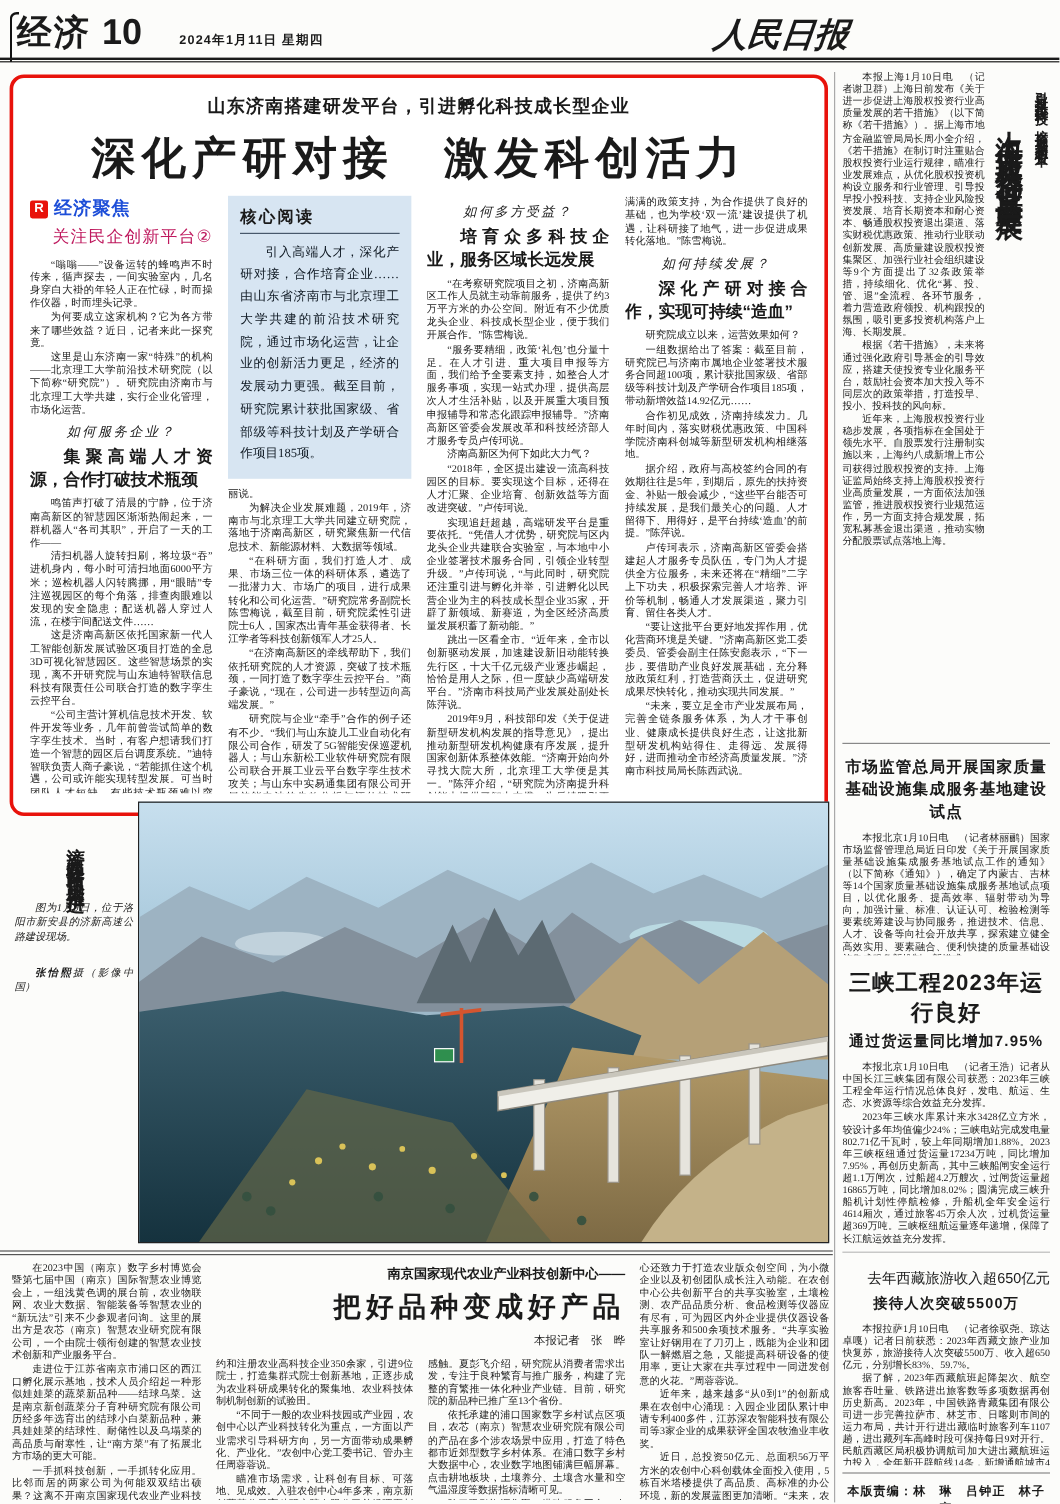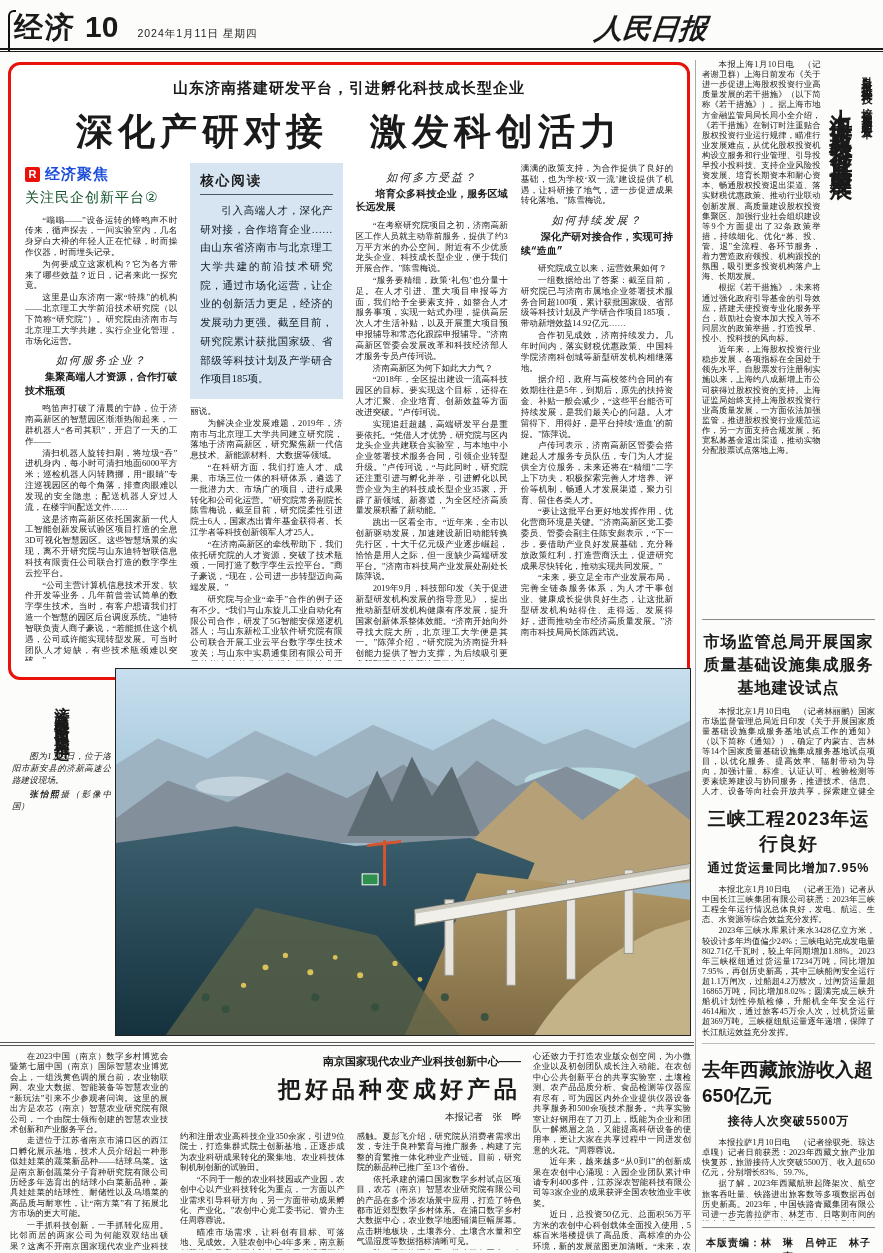--- a/index.html
+++ b/index.html
@@ -8,69 +8,69 @@
     background:#fcfcfa;color:#1a1a1a;
     font-family:"Liberation Serif","DejaVu Serif",serif;
   }
   .sans{font-family:"Liberation Sans","DejaVu Sans",sans-serif;}
   
   .masthead{position:absolute;left:0;top:0;width:721px;height:50px;}
   .mh-left{position:absolute;left:14px;top:8px;display:flex;align-items:baseline;gap:9px;}
   .mh-corner{position:absolute;left:8px;top:10px;width:6px;height:40px;border-left:2px solid #111;border-top:2px solid #111;border-top-left-radius:6px;}
   .mh-section{font-size:29px;font-weight:900;letter-spacing:2px;}
   .mh-page{font-size:30px;font-weight:900;}
-  .mh-date{font-size:10.5px;font-weight:normal;margin-left:10px;letter-spacing:1px;}
+  .mh-date{font-size:10.5px;font-weight:bold;margin-left:22px;letter-spacing:1px;}
   .paper-logo{position:absolute;right:14px;top:10px;font-size:28px;font-weight:900;font-style:italic;transform:skewX(-6deg);font-family:"DejaVu Serif",serif;}
   .mh-rule{position:absolute;left:0;top:48px;width:883px;height:4px;border-top:2px solid #1a1a1a;border-bottom:1px solid #1a1a1a;box-sizing:border-box;}
   
   .lead-box{position:absolute;left:8px;top:62px;width:682px;height:618px;border:3px solid #e8120b;border-radius:12px;box-sizing:border-box;padding:6px 14px;overflow:hidden;background:#fff;}
   .lead-kicker{text-align:center;font-weight:bold;font-size:15px;margin-top:8px;letter-spacing:1px;}
   .lead-title{text-align:center;font-size:37px;font-weight:900;letter-spacing:5px;margin:9px 0 6px;}
   .lead-byline{text-align:center;font-size:10.5px;margin-bottom:10px;}
   .lead-cols{display:flex;gap:13px;height:498px;overflow:hidden;}
   .lcol{flex:1;min-width:0;font-size:8.6px;line-height:1.26;text-align:justify;overflow:hidden;}
   .para{margin:0 0 1px 0;text-indent:2em;}
   .para.cont{text-indent:0;}
   .sec-head{margin:8px 0 5px;}
   .sec-q{text-align:center;font-style:italic;font-size:11px;letter-spacing:2px;margin-bottom:3px;font-family:"Liberation Serif",serif;}
-  .sec-t{font-size:10px;font-weight:bold;line-height:1.35;text-indent:2em;font-family:Liberation Mono, monospace;}
+  .sec-t{font-size:14px;font-weight:bold;line-height:1.35;text-indent:2em;font-family:Liberation Sans, sans-serif;}
   .badge-wrap{margin:2px 0 8px;}
   .badge-line1{display:flex;align-items:center;gap:5px;}
   .badge-logo{width:15px;height:15px;border-radius:2px;background:#e8120b;color:#fff;font:bold 11px/15px "Liberation Sans",sans-serif;text-align:center;}
   .badge-series{color:#1d4ed8;font-weight:900;font-size:15px;letter-spacing:1px;}
-  .badge-topic{color:#14532d;font-size:14px;letter-spacing:1px;text-align:left;margin-top:5px;}
+  .badge-topic{color:#be185d;font-size:14px;letter-spacing:1px;text-align:right;margin-top:5px;}
   .core-box{background:#d7e5f2;padding:9px 10px 10px;margin:0 0 7px;}
   .core-title{font-size:13.5px;font-weight:900;letter-spacing:2px;border-bottom:1.5px solid #47586b;padding-bottom:5px;margin-bottom:7px;}
   .core-text{font-size:10.5px;line-height:1.78;text-indent:2em;text-align:justify;color:#0e1822;}
   
   .v-rule{position:absolute;left:695px;top:60px;height:1192px;border-left:1px solid #a9a9a9;}
   .right-col{position:absolute;left:702px;top:60px;width:173px;}
   .rc-body{font-size:8.3px;line-height:1.22;text-align:justify;}
   .sh-art{display:flex;height:552px;overflow:hidden;}
   .sh-body{flex:1;min-width:0;overflow:hidden;padding-right:3px;}
   .sh-title{writing-mode:vertical-rl;font-weight:900;font-size:23px;letter-spacing:5px;margin:30px 1px 0 3px;}
   .sh-kicker{writing-mode:vertical-rl;font-size:11px;font-weight:bold;line-height:1.5;letter-spacing:2px;max-height:320px;margin-top:8px;}
   .rc-divider{border-top:1px solid #888;margin:7px 0 8px;}
   .thin-divider{border-top:1px solid #bbb;margin:5px 0 7px;}
   .q-art{height:168px;overflow:hidden;}
-  .q-title{font-weight:900;font-size:16px;line-height:1.45;text-align:center;letter-spacing:1px;margin:2px 0 7px;}
+  .q-title{font-weight:900;font-size:13px;line-height:1.45;text-align:center;letter-spacing:1px;margin:2px 0 7px;}
   .sx-art{height:242px;overflow:hidden;}
   .sx-title{font-weight:900;font-size:18.5px;text-align:center;margin:10px 0 4px;letter-spacing:1px;}
   .sx-sub{font-size:12.5px;font-weight:bold;text-align:center;margin:0 0 8px;letter-spacing:1px;}
   .xz-art{height:170px;overflow:hidden;}
-  .xz-title{font-weight:700;font-size:19px;text-align:left;margin:6px 0 4px;}
+  .xz-title{font-weight:400;font-size:12px;text-align:right;margin:6px 0 4px;}
   .xz-sub{font-size:12px;font-weight:bold;text-align:center;margin:0 0 8px;letter-spacing:1px;}
   .editors-rule{border-top:1px solid #888;margin:6px 0 8px;}
   .editors{text-align:center;font-size:10px;font-weight:bold;letter-spacing:1px;}
   
   .hw-strip{position:absolute;left:12px;top:694px;width:99px;height:344px;overflow:hidden;}
   .hw-title-wrap{display:flex;justify-content:center;}
   .hw-title{writing-mode:vertical-rl;font-weight:900;font-size:15.5px;letter-spacing:3.5px;}
   .hw-caption{margin-top:14px;font-size:8.6px;line-height:1.42;font-style:italic;text-align:justify;}
-  .hw-credit{font-size:8.6px;font-style:italic;text-align:justify;margin-top:2px;text-indent:2em;}
+  .hw-credit{font-size:8.6px;font-style:italic;text-align:justify;margin-top:18px;text-indent:2em;}
   .hw-credit b{font-style:italic;}
   .photo-frame{position:absolute;left:115px;top:668px;width:576px;height:368px;border:1px solid #222;box-sizing:border-box;background:#9db8c8;}
   .photo-frame svg{display:block;width:100%;height:100%;}
   
   .mid-rule{position:absolute;left:0;top:1042px;width:694px;height:4px;border-top:1px solid #555;border-bottom:1px solid #555;box-sizing:border-box;}
   .nj-art{position:absolute;left:10px;top:1052px;width:681px;height:198px;display:flex;gap:12px;overflow:hidden;}
   .nj-col{width:158px;flex:0 0 158px;min-width:0;font-size:8.4px;line-height:1.24;text-align:justify;overflow:hidden;}
   .nj-mid{flex:1;display:flex;flex-direction:column;min-width:0;}
   .nj-head{text-align:right;}
   .nj-kicker{font-size:11px;font-weight:bold;margin:2px 0 5px;}

